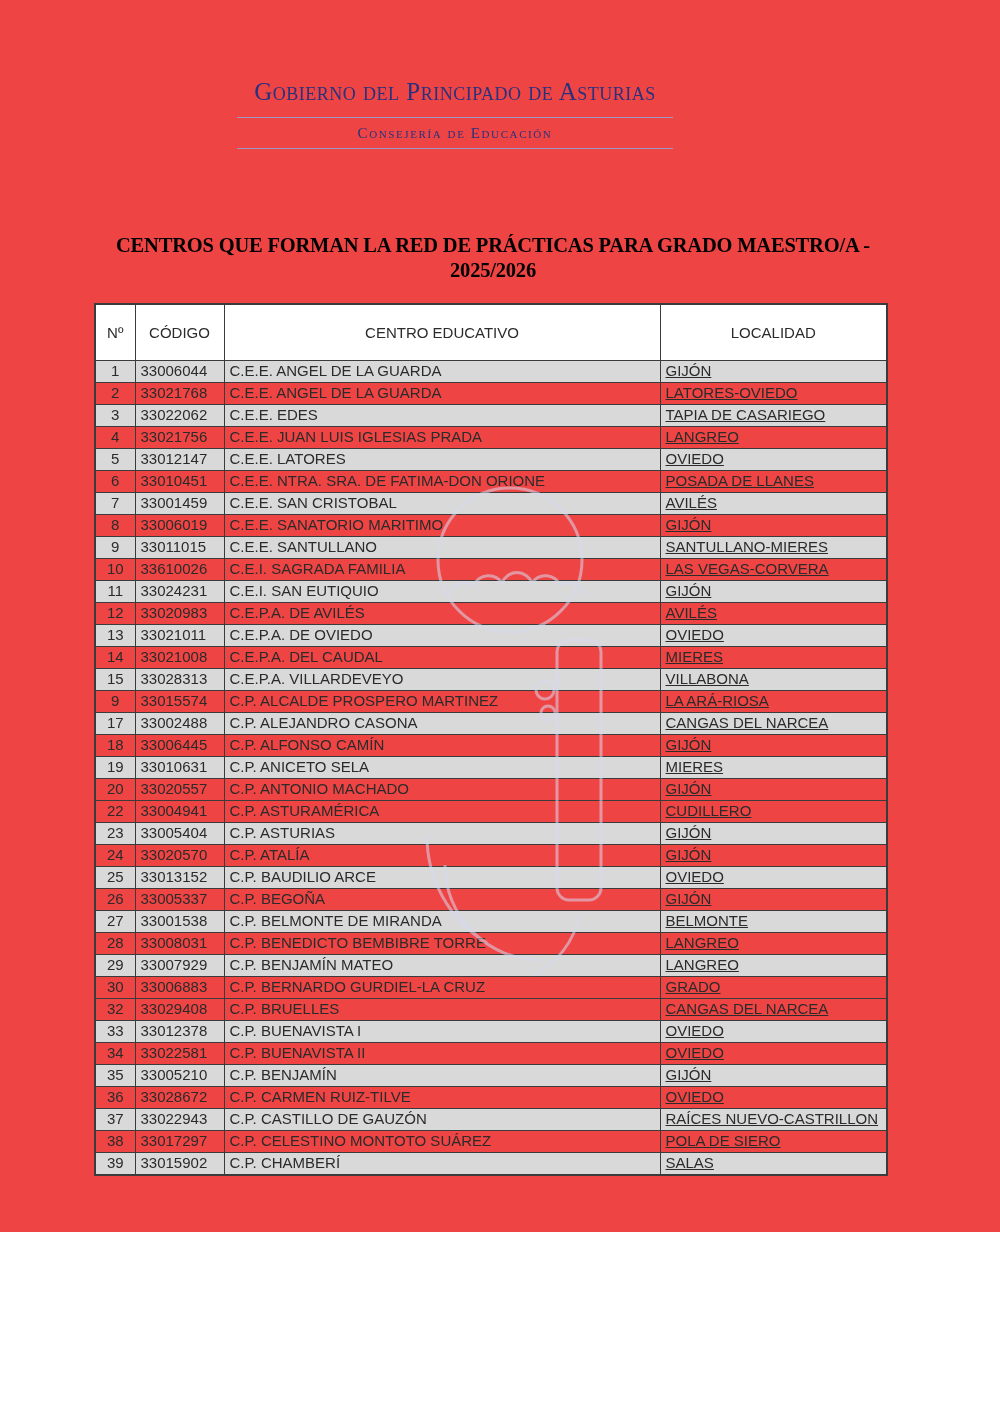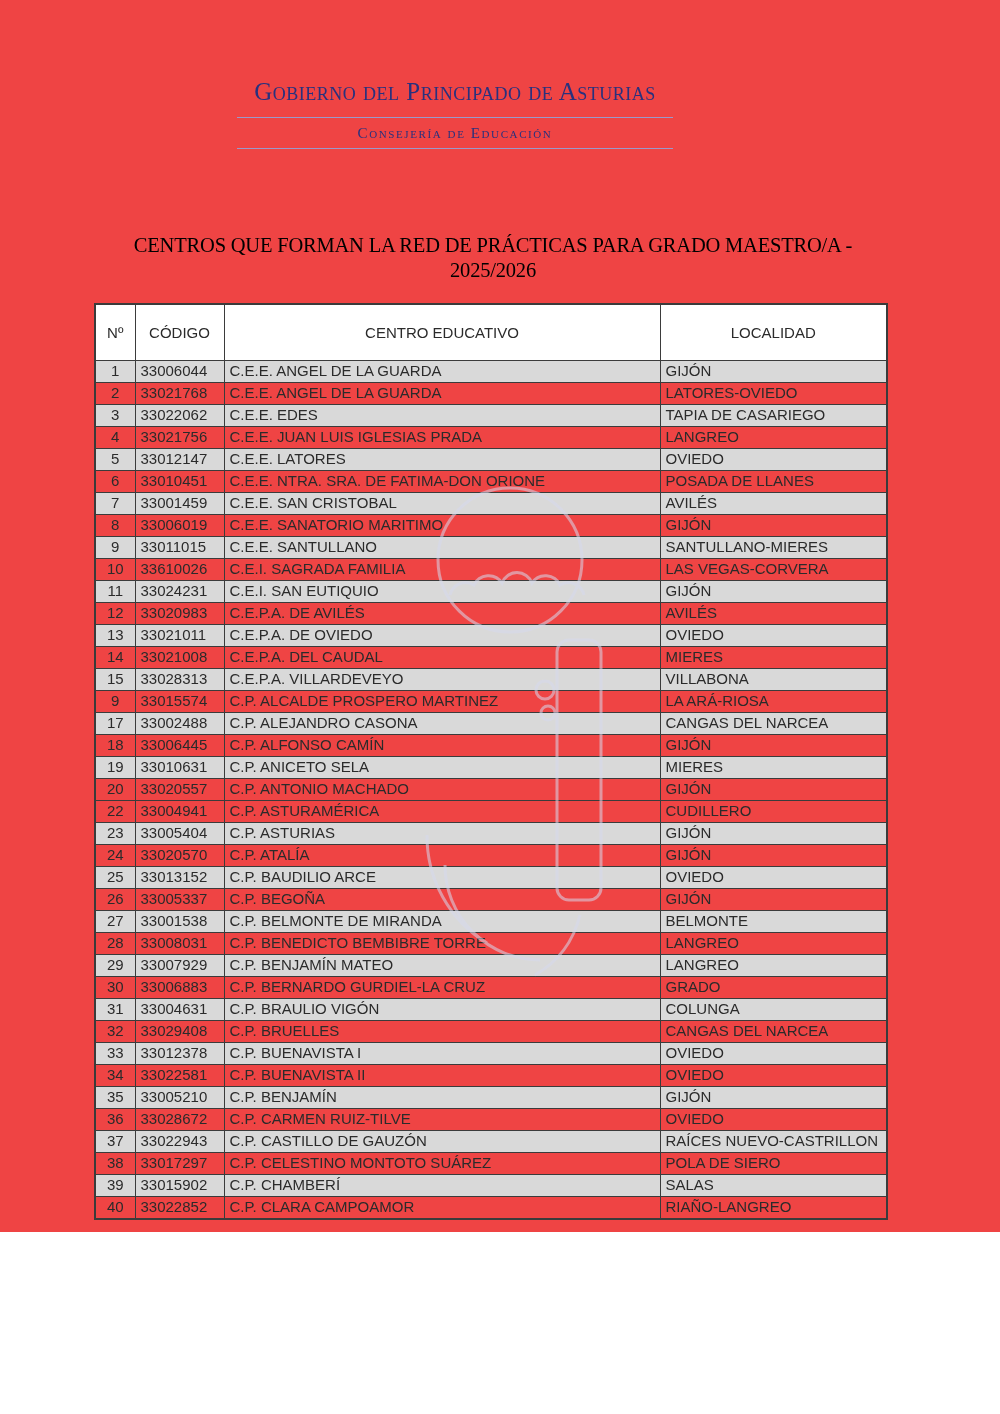--- a/index.html
+++ b/index.html
@@ -48,21 +48,21 @@
   }
 
   
   .doc-title {
     position: absolute;
     left: 93px;
     top: 233px;
     width: 800px;
     text-align: center;
     font-family: "Liberation Serif", serif;
-    font-weight: normal;
+    font-weight: bold;
     font-size: 20.5px;
     line-height: 25px;
     color: #000000;
     letter-spacing: -0.2px;
   }
 
   
   .tbl-wrap { position: absolute; left: 94px; top: 303px; border-radius: 11px; }
   table.centers {
     border-collapse: collapse;
@@ -84,21 +84,21 @@
   }
   table.centers td {
     height: 21px;
     padding: 0 5px 2px 5px;
     vertical-align: bottom;
     line-height: 19px;
   }
   td.c-num  { text-align: center; padding-left: 2px; padding-right: 2px; }
   td.c-code { text-align: left; }
   td.c-name { text-align: left; padding-left: 6px; }
-  td.c-loc  { text-align: left; padding-left: 6px; }
+  td.c-loc  { text-align: left; padding-left: 6px; text-decoration: underline; }
   tr.shade td { background: #D9D9D9; }
 
   
   .watermark {
     position: absolute;
     left: 385px;
     top: 445px;
     width: 300px;
     height: 580px;
     z-index: 3;
@@ -342,26 +342,20 @@
             <td class="c-code">33007929</td>
             <td class="c-name">C.P. BENJAMÍN MATEO</td>
             <td class="c-loc">LANGREO</td>
           </tr>
           <tr>
             <td class="c-num">30</td>
             <td class="c-code">33006883</td>
             <td class="c-name">C.P. BERNARDO GURDIEL-LA CRUZ</td>
             <td class="c-loc">GRADO</td>
           </tr>
-          <tr class="shade">
-            <td class="c-num">31</td>
-            <td class="c-code">33004631</td>
-            <td class="c-name">C.P. BRAULIO VIGÓN</td>
-            <td class="c-loc">COLUNGA</td>
-          </tr>
           <tr>
             <td class="c-num">32</td>
             <td class="c-code">33029408</td>
             <td class="c-name">C.P. BRUELLES</td>
             <td class="c-loc">CANGAS DEL NARCEA</td>
           </tr>
           <tr class="shade">
             <td class="c-num">33</td>
             <td class="c-code">33012378</td>
             <td class="c-name">C.P. BUENAVISTA I</td>
@@ -396,26 +390,20 @@
             <td class="c-code">33017297</td>
             <td class="c-name">C.P. CELESTINO MONTOTO SUÁREZ</td>
             <td class="c-loc">POLA DE SIERO</td>
           </tr>
           <tr class="shade">
             <td class="c-num">39</td>
             <td class="c-code">33015902</td>
             <td class="c-name">C.P. CHAMBERÍ</td>
             <td class="c-loc">SALAS</td>
           </tr>
-          <tr>
-            <td class="c-num">40</td>
-            <td class="c-code">33022852</td>
-            <td class="c-name">C.P. CLARA CAMPOAMOR</td>
-            <td class="c-loc">RIAÑO-LANGREO</td>
-          </tr>
         </tbody>
     </table>
   </div>
 
   <div class="footer-address">Plaza de España 5, 33007 Oviedo</div>
   <div class="footer-page">Página 1 de 7</div>
 
 </div>
 
 </body></html>

